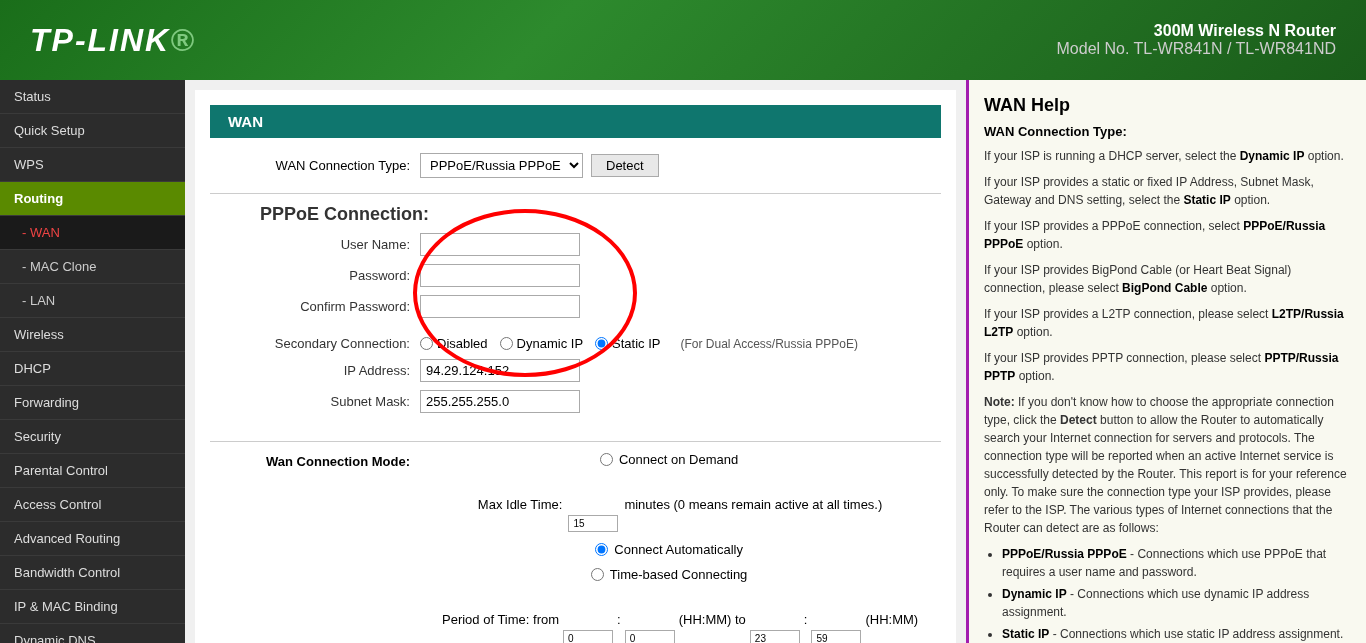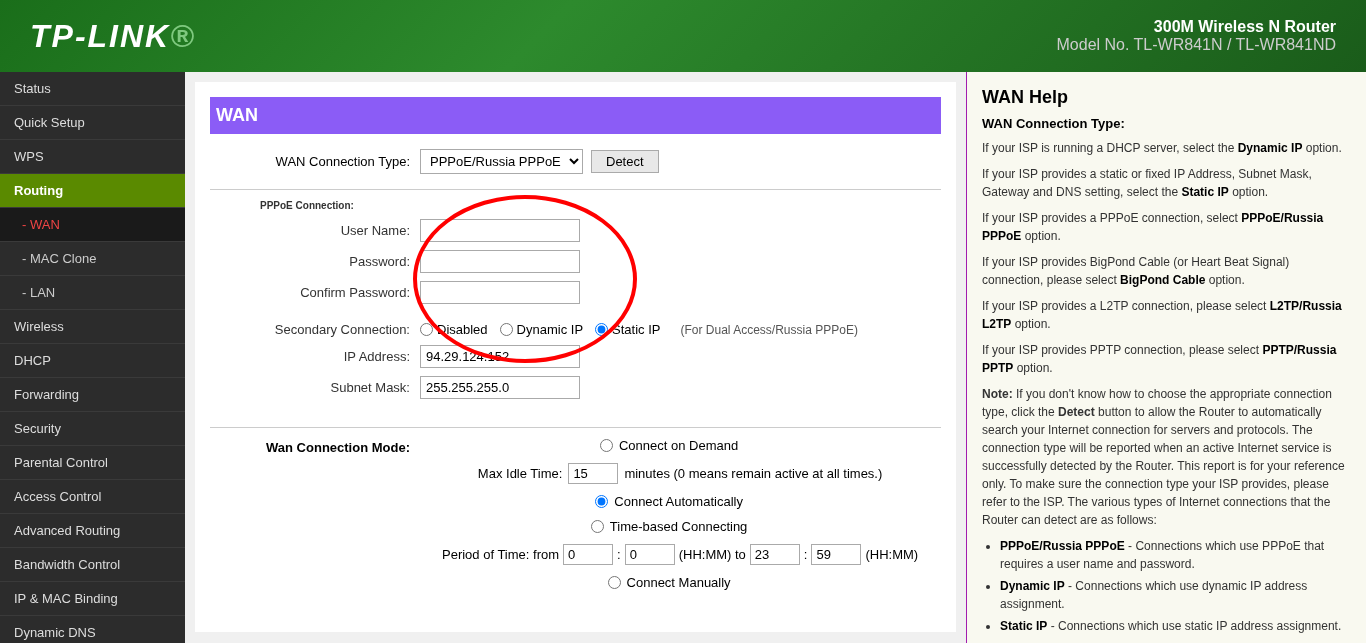--- a/index.html
+++ b/index.html
@@ -1,21 +1,21 @@
 <!DOCTYPE html>
 <html><head>
   <meta charset="utf-8">
   <style>
     * { margin: 0; padding: 0; box-sizing: border-box; }
     body { font-family: Arial, sans-serif; font-size: 13px; background: #fff; display: flex; flex-direction: column; height: 643px; overflow: hidden; }
 
     
     .header {
       background: linear-gradient(135deg, #1a6e1a 0%, #2d8a2d 40%, #1a5c1a 100%);
-      height: 72px;
+      height: 80px;
       display: flex;
       align-items: center;
       justify-content: space-between;
       padding: 0 30px;
       flex-shrink: 0;
     }
     .header-logo {
       color: #fff;
       font-size: 32px;
       font-weight: bold;
@@ -72,24 +72,24 @@
     }
 
     .page-inner {
       background: #fff;
       margin: 10px;
       padding: 15px;
       min-height: 550px;
     }
 
     .page-title-bar {
-      background: #8b5cf6;
+      background: #0f766e;
       color: #fff;
-      padding: 8px 6px;
-      font-size: 18px;
+      padding: 8px 18px;
+      font-size: 15px;
       font-weight: bold;
       margin-bottom: 15px;
     }
 
     .form-row {
       display: flex;
       align-items: center;
       margin-bottom: 8px;
     }
     .form-label {
@@ -132,21 +132,21 @@
 
     input[type="text"], input[type="password"] {
       width: 160px;
       padding: 3px 5px;
       border: 1px solid #aaa;
       font-size: 13px;
     }
 
     .section-label {
       font-weight: bold;
-      font-size: 10px;
+      font-size: 18px;
       color: #333;
       margin: 10px 0 8px 0;
       padding-left: 50px;
     }
 
     .divider-line {
       border: none;
       border-top: 1px solid #ccc;
       margin: 10px 0;
     }
@@ -187,28 +187,29 @@
       padding-top: 2px;
     }
     .wan-mode-options { display: flex; flex-direction: column; gap: 10px; align-items: center; }
     .wan-mode-option { display: flex; align-items: center; gap: 6px; font-size: 13px; }
     .idle-time-row { display: flex; align-items: center; gap: 6px; font-size: 13px; margin-left: 22px; }
     .time-period-row { display: flex; align-items: center; gap: 4px; font-size: 13px; margin-left: 22px; }
     input[type="number"], .time-input {
       width: 50px;
       padding: 2px 4px;
       border: 1px solid #aaa;
-      font-size: 13px;
+      font-size: 10px;
+      margin-top: 38px;
     }
 
     
     .help-panel {
       width: 400px;
       background: #f9f9f0;
-      border-left: 1px solid #a21caf;
+      border-left: 3px solid #a21caf;
       padding: 15px;
       overflow-y: auto;
       font-size: 12px;
       color: #333;
       flex-shrink: 0;
     }
     .help-title { font-size: 18px; font-weight: bold; margin-bottom: 8px; color: #000; }
     .help-subtitle { font-weight: bold; font-size: 13px; margin-bottom: 8px; color: #000; }
     .help-para { margin-bottom: 8px; line-height: 1.5; }
     .help-para b { font-weight: bold; color: #000; }

